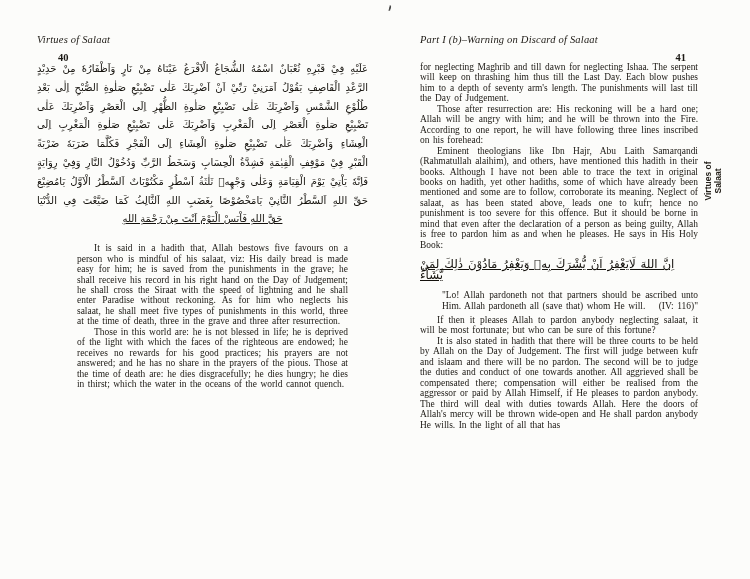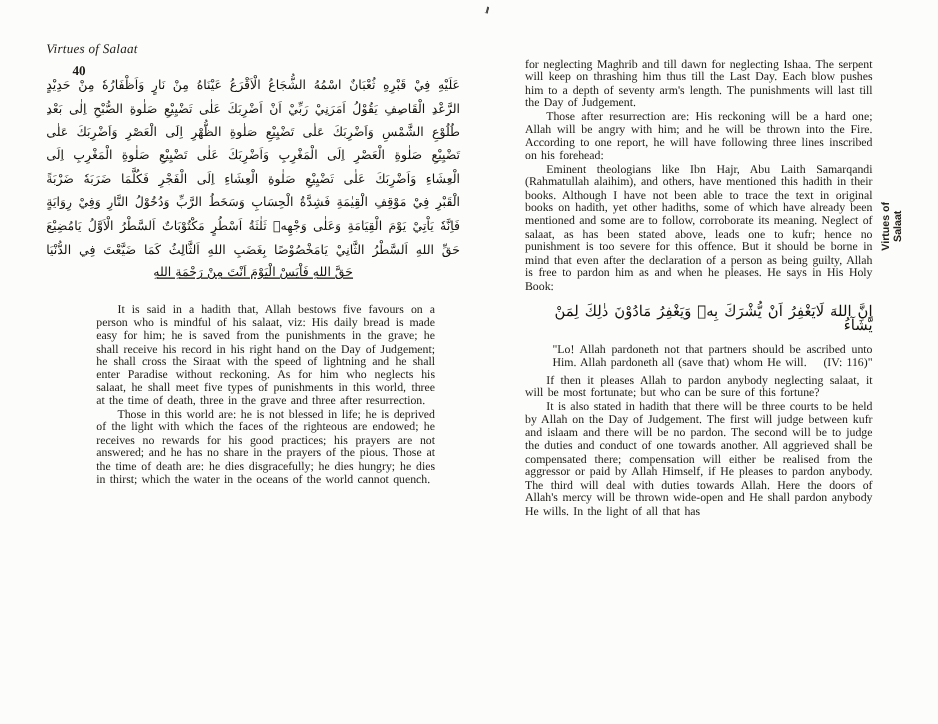--- a/index.html
+++ b/index.html
@@ -50,23 +50,24 @@
     text-align-last:justify;
     white-space:normal;
     color:#14110c;
   }
   .ar-line.ar-center { text-align:left; text-align-last:center;text-decoration:underline; }
 
   .ar-verse {
     direction:rtl;
     font-family:"DejaVu Sans", sans-serif;
     font-size:11.8px;
-    text-align:right;
+    text-align:left;
     margin:9px 0 10px;
     color:#14110c;
+    text-decoration:underline;
   }
 
   
   .english {
     font-size:9.45px;
     line-height:10.45px;
     text-align:justify;
     word-spacing:1.1px;
     color:#1b1813;
   }
@@ -140,20 +141,24 @@
   </div>
 
   <div class="english english-left">
     <p class="para-indent">It is said in a hadith that, Allah bestows five favours on a person who is mindful of his salaat, viz: His daily bread is made easy for him; he is saved from the punishments in the grave; he shall receive his record in his right hand on the Day of Judgement; he shall cross the Siraat with the speed of lightning and he shall enter Paradise without reckoning. As for him who neglects his salaat, he shall meet five types of punishments in this world, three at the time of death, three in the grave and three after resurrection.</p>
     <p class="para-indent">Those in this world are: he is not blessed in life; he is deprived of the light with which the faces of the righteous are endowed; he receives no rewards for his good practices; his prayers are not answered; and he has no share in the prayers of the pious. Those at the time of death are: he dies disgracefully; he dies hungry; he dies in thirst; which the water in the oceans of the world cannot quench.</p>
 
   </div>
 </div>
 
 <div class="page page-right">
+  <div class="running-head">
+    <div class="head-title">Part I (b)–Warning on Discard of Salaat</div>
+    <span class="page-num page-num-right">41</span>
+  </div>
 
   <div class="english" style="margin-top:13px;">
     <p>for neglecting Maghrib and till dawn for neglecting Ishaa. The serpent will keep on thrashing him thus till the Last Day. Each blow pushes him to a depth of seventy arm's length. The punishments will last till the Day of Judgement.</p>
     <p class="para-indent">Those after resurrection are: His reckoning will be a hard one; Allah will be angry with him; and he will be thrown into the Fire. According to one report, he will have following three lines inscribed on his forehead:</p>
 
 
     <p class="para-indent">Eminent theologians like Ibn Hajr, Abu Laith Samarqandi (Rahmatullah alaihim), and others, have mentioned this hadith in their books. Although I have not been able to trace the text in original books on hadith, yet other hadiths, some of which have already been mentioned and some are to follow, corroborate its meaning. Neglect of salaat, as has been stated above, leads one to kufr; hence no punishment is too severe for this offence. But it should be borne in mind that even after the declaration of a person as being guilty, Allah is free to pardon him as and when he pleases. He says in His Holy Book:</p>
 
     <div class="ar-verse">اِنَّ اللهَ لَايَغْفِرُ اَنْ يُّشْرَكَ بِهٖ وَيَغْفِرُ مَادُوْنَ ذٰلِكَ لِمَنْ يَّشَآءُ</div>
 

